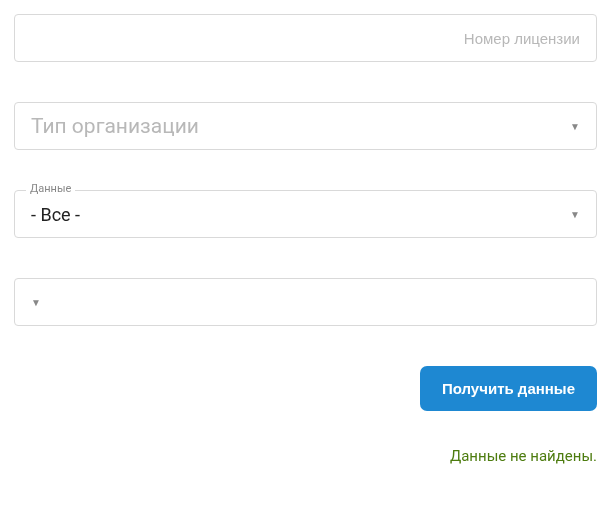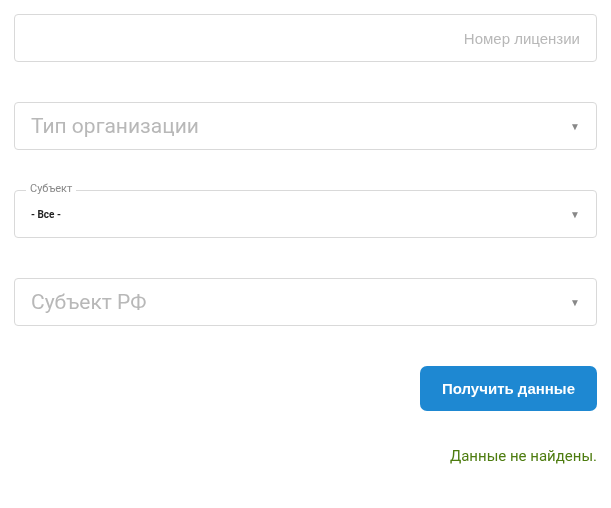--- a/index.html
+++ b/index.html
@@ -44,22 +44,21 @@
     }
     .text-input::placeholder {
       color: #b8b8b8;
     }
     .placeholder {
       color: #b8b8b8;
       font-size: 21px;
     }
     .value {
       color: #222;
-      font-size: 10px;
-      font-weight: bold;
+      font-size: 18px;
     }
     .float-label {
       position: absolute;
       top: -8px;
       left: 12px;
       background: #fff;
       padding: 0 4px;
       font-size: 11px;
       color: #888;
     }
@@ -93,30 +92,29 @@
 </div>
 
 <div class="field">
   <div class="input-box">
     <span class="placeholder">Тип организации</span>
     <span class="caret">▼</span>
   </div>
 </div>
 
 <div class="field">
-  <span class="float-label">Субъект</span>
+  <span class="float-label">Данные</span>
   <div class="input-box">
     <span class="value">- Все -</span>
     <span class="caret">▼</span>
   </div>
 </div>
 
 <div class="field">
   <div class="input-box">
-    <span class="placeholder">Субъект РФ</span>
     <span class="caret">▼</span>
   </div>
 </div>
 
 <button class="btn-primary">Получить данные</button>
 
 <div class="result-msg">Данные не найдены.</div>
 
 
 

